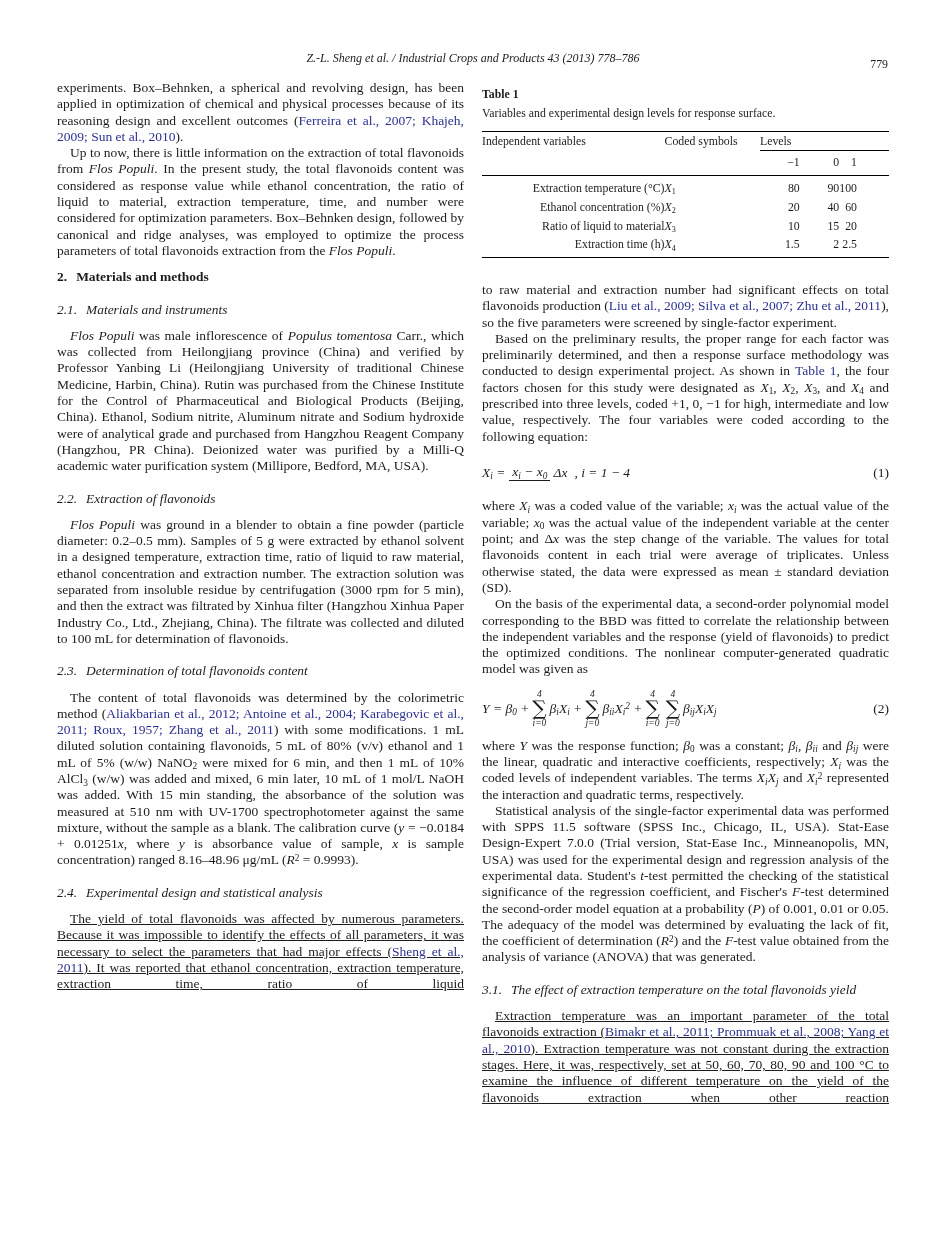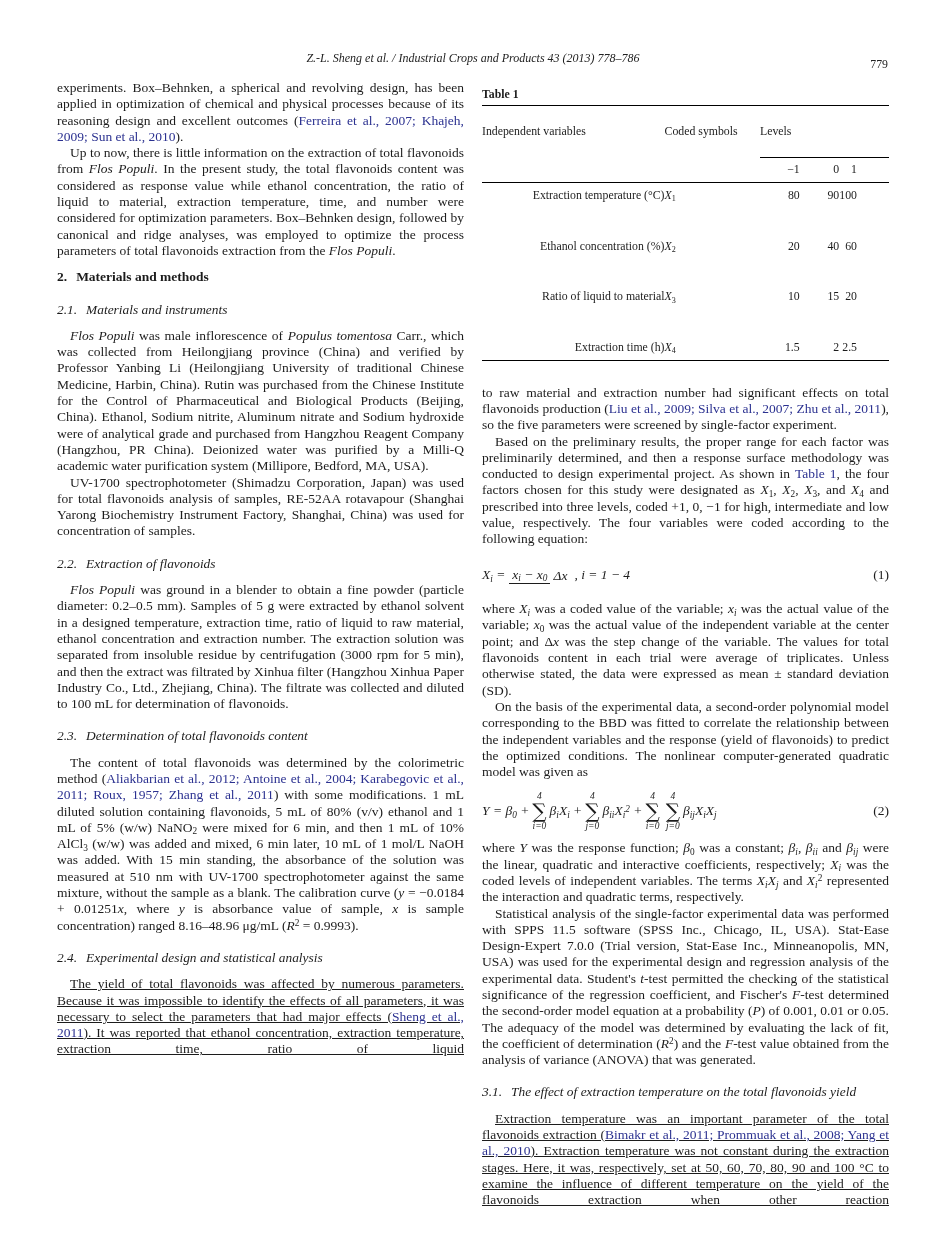--- a/index.html
+++ b/index.html
@@ -46,21 +46,21 @@
   .seg-sup { font-size:69%; line-height:0; position:relative; top:-0.38em; }
 
   
   .table-block { margin:6px 0 24px; text-align:left; }
   .tbl-label { font-size:11.8px; font-weight:bold; margin-bottom:3px; }
   .tbl-caption { font-size:11.8px; margin-bottom:9px; color:#222; }
   table.t1 {
     width:100%; border-collapse:collapse; font-size:11.8px; line-height:1.25;
     border-top:1.4px solid var(--rule); border-bottom:1.4px solid var(--rule);
   }
-  table.t1 th, table.t1 td { font-weight:normal; padding:18px 0; }
+  table.t1 th, table.t1 td { font-weight:normal; padding:2px 0; }
   th.c-var { width:46%; text-align:left; vertical-align:top; padding-top:6px; border-bottom:1px solid var(--rule); }
   th.c-sym { width:24%; text-align:left; vertical-align:top; padding-top:6px; border-bottom:1px solid var(--rule); }
   th.c-levels { text-align:left; padding-top:6px; border-bottom:0.8px solid var(--rule); }
   tr.levels-row th { text-align:right; padding:4px 0 5px; border-bottom:1px solid var(--rule); }
   td.c-num, th.c-num { text-align:right; width:10%; }
   td.c-last, th.c-last { padding-right:32px !important; }
   td.c-varb { text-align:right; padding-left:2px; }
   tbody tr:first-child td { padding-top:5px; }
   tbody tr:last-child td { padding-bottom:5px; }
 
@@ -84,36 +84,36 @@
   <div class="page-num">779</div>
 
   <div class="col col-left">
     <p class="body-p"><span>experiments. Box–Behnken, a spherical and revolving design, has been applied in optimization of chemical and physical processes because of its reasoning design and excellent outcomes (</span><span class="seg-a">Ferreira et al., 2007; Khajeh, 2009; Sun et al., 2010</span><span>).</span></p>
     <p class="body-p ind"><span>Up to now, there is little information on the extraction of total flavonoids from </span><span class="seg-i">Flos Populi</span><span>. In the present study, the total flavonoids content was considered as response value while ethanol concentration, the ratio of liquid to material, extraction temperature, time, and number were considered for optimization parameters. Box–Behnken design, followed by canonical and ridge analyses, was employed to optimize the process parameters of total flavonoids extraction from the </span><span class="seg-i">Flos Populi</span><span>.</span></p>
 
     <h2 class="sec"><span class="h-num">2.</span><span>Materials and methods</span></h2>
     <h3 class="subsec"><span class="h-num">2.1.</span><span>Materials and instruments</span></h3>
 
     <p class="body-p ind"><span class="seg-i">Flos Populi</span><span> was male inflorescence of </span><span class="seg-i">Populus tomentosa</span><span> Carr., which was collected from Heilongjiang province (China) and verified by Professor Yanbing Li (Heilongjiang University of traditional Chinese Medicine, Harbin, China). Rutin was purchased from the Chinese Institute for the Control of Pharmaceutical and Biological Products (Beijing, China). Ethanol, Sodium nitrite, Aluminum nitrate and Sodium hydroxide were of analytical grade and purchased from Hangzhou Reagent Company (Hangzhou, PR China). Deionized water was purified by a Milli-Q academic water purification system (Millipore, Bedford, MA, USA).</span></p>
-    <p class="body-p ind"><span>UV-1700 spectrophotometer (Shimadzu Corporation, Japan) was used for total flavonoids analysis of samples, RE-52AA rotavapour (Shanghai Yarong Biochemistry Instrument Factory, Shanghai, China) was used for concentration of samples.</span></p>
 
     <h3 class="subsec"><span class="h-num">2.2.</span><span>Extraction of flavonoids</span></h3>
     <p class="body-p ind"><span class="seg-i">Flos Populi</span><span> was ground in a blender to obtain a fine powder (particle diameter: 0.2–0.5 mm). Samples of 5 g were extracted by ethanol solvent in a designed temperature, extraction time, ratio of liquid to raw material, ethanol concentration and extraction number. The extraction solution was separated from insoluble residue by centrifugation (3000 rpm for 5 min), and then the extract was filtrated by Xinhua filter (Hangzhou Xinhua Paper Industry Co., Ltd., Zhejiang, China). The filtrate was collected and diluted to 100 mL for determination of flavonoids.</span></p>
 
     <h3 class="subsec"><span class="h-num">2.3.</span><span>Determination of total flavonoids content</span></h3>
     <p class="body-p ind"><span>The content of total flavonoids was determined by the colorimetric method (</span><span class="seg-a">Aliakbarian et al., 2012; Antoine et al., 2004; Karabegovic et al., 2011; Roux, 1957; Zhang et al., 2011</span><span>) with some modifications. 1 mL diluted solution containing flavonoids, 5 mL of 80% (v/v) ethanol and 1 mL of 5% (w/w) NaNO</span><span class="seg-sub">2</span><span> were mixed for 6 min, and then 1 mL of 10% AlCl</span><span class="seg-sub">3</span><span> (w/w) was added and mixed, 6 min later, 10 mL of 1 mol/L NaOH was added. With 15 min standing, the absorbance of the solution was measured at 510 nm with UV-1700 spectrophotometer against the same mixture, without the sample as a blank. The calibration curve (</span><span class="seg-i">y</span><span> = −0.0184 + 0.01251</span><span class="seg-i">x</span><span>, where </span><span class="seg-i">y</span><span> is absorbance value of sample, </span><span class="seg-i">x</span><span> is sample concentration) ranged 8.16–48.96 μg/mL (</span><span class="seg-i">R</span><span class="seg-sup">2</span><span> = 0.9993).</span></p>
 
     <h3 class="subsec"><span class="h-num">2.4.</span><span>Experimental design and statistical analysis</span></h3>
     <p class="body-p ind justify-last"><span>The yield of total flavonoids was affected by numerous parameters. Because it was impossible to identify the effects of all parameters, it was necessary to select the parameters that had major effects (</span><span class="seg-a">Sheng et al., 2011</span><span>). It was reported that ethanol concentration, extraction temperature, extraction time, ratio of liquid</span></p>
   </div>
 
   <div class="col col-right">
 
     <div class="table-block">
       <div class="tbl-label">Table 1</div>
+      <div class="tbl-caption">Variables and experimental design levels for response surface.</div>
       <table class="t1">
         <thead>
           <tr>
             <th class="c-var" rowspan="2">Independent variables</th>
             <th class="c-sym" rowspan="2">Coded symbols</th>
             <th class="c-levels" colspan="3">Levels</th>
           </tr>
           <tr class="levels-row">
             <th class="c-num">−1</th>
             <th class="c-num">0</th>

